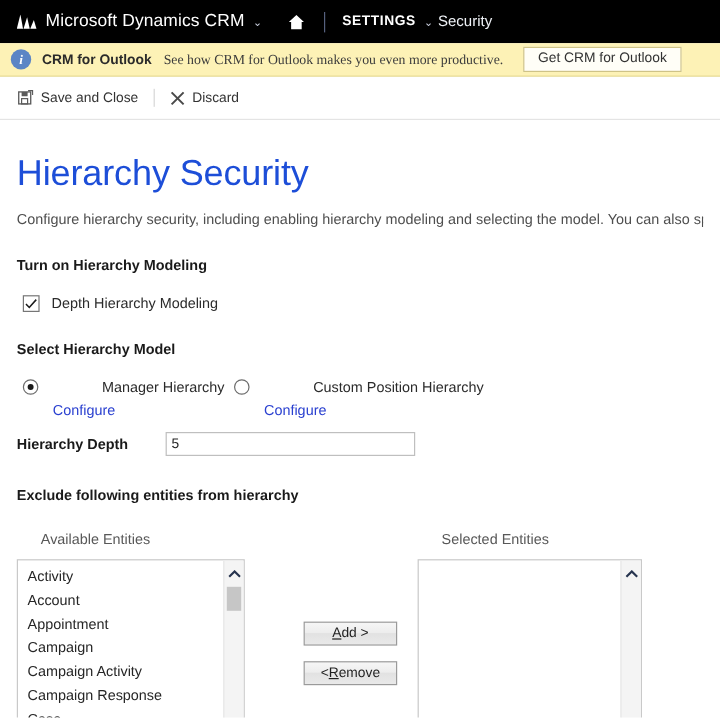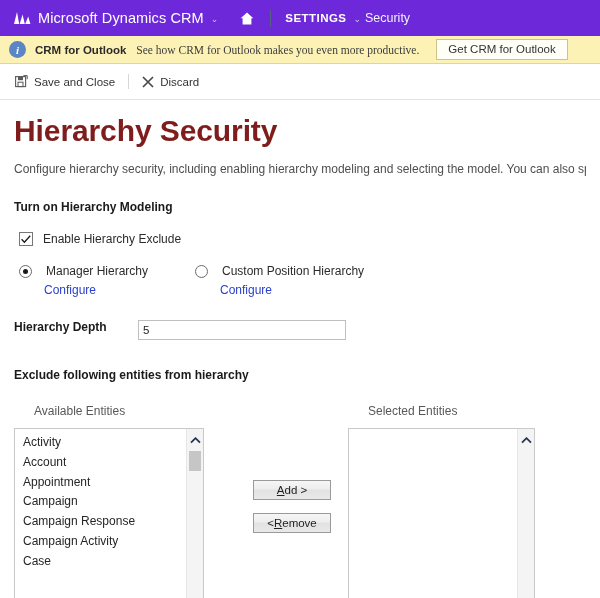--- a/index.html
+++ b/index.html
@@ -13,21 +13,21 @@
     background: #ffffff;
     font-family: "Liberation Sans", sans-serif;
     font-size: 12px;
     color: #1a1a1a;
     -webkit-font-smoothing: antialiased;
   }
 
   
   .navbar {
     height: 36px;
-    background: #6d28d9;
+    background: #000000;
     display: flex;
     align-items: center;
     padding: 0 0 0 14px;
     box-sizing: border-box;
     color: #ffffff;
   }
   .nav-logo {
     display: inline-flex;
     align-items: center;
     margin-right: 7px;
@@ -152,23 +152,23 @@
     margin: 0 13px;
   }
 
   
   .page {
     padding: 0 14px;
     box-sizing: border-box;
   }
   .page-title {
     font-size: 30px;
-    font-weight: bold;
-    color: #7f1d1d;
-    margin: 14px 0 0 0;
+    font-weight: normal;
+    color: #1d4ed8;
+    margin: 28px 0 0 0;
     letter-spacing: -.1px;
   }
   .page-desc {
     font-size: 12px;
     color: #4e4e4e;
     margin-top: 14px;
     white-space: nowrap;
     overflow: hidden;
   }
   .section-head {
@@ -209,21 +209,22 @@
     height: 42px;
   }
   .radio-col {
     position: absolute;
     top: 0;
   }
   .radio-col.first { left: 5px; }
   .radio-col.second { left: 181px; }
   .radio-row {
     display: flex;
-    align-items: center;
+    align-items: flex-start;
+    gap: 39px;
   }
   .radio {
     width: 11px;
     height: 11px;
     border-radius: 50%;
     border: 1px solid #6b6b6b;
     background: #ffffff;
     flex: none;
     display: inline-flex;
     align-items: center;
@@ -247,22 +248,22 @@
     margin-top: 5px;
     margin-left: 25px;
     font-size: 12px;
     color: #2a40d0;
     text-decoration: none;
     cursor: pointer;
   }
 
   
   .depth-row {
-    margin-top: 14px;
-    display: flex;
+    display: flex;
+    align-items: center;
     position: relative;
     height: 24px;
   }
   .depth-label {
     font-size: 12px;
     font-weight: bold;
     color: #1a1a1a;
     width: 124px;
     flex: none;
   }
@@ -441,23 +442,24 @@
   <h1 class="page-title">Hierarchy Security</h1>
   <div class="page-desc">Configure hierarchy security, including enabling hierarchy modeling and selecting the model. You can also specify h</div>
 
   <div class="section-head">Turn on Hierarchy Modeling</div>
   <div class="check-row">
     <span class="chk">
       <svg width="10" height="9" viewBox="0 0 10 9" aria-hidden="true">
         <path d="M0.6 4.3 L3.4 7.2 L9.2 0.7" stroke="#1a1a1a" stroke-width="1.3" fill="none"></path>
       </svg>
     </span>
-    <span class="check-label">Enable Hierarchy Exclude</span>
+    <span class="check-label">Depth Hierarchy Modeling</span>
   </div>
 
+  <div class="section-head">Select Hierarchy Model</div>
   <div class="radio-wrap">
     <div class="radio-col first">
       <div class="radio-row">
         <span class="radio">
           <span class="dot"></span>
         </span>
         <span class="radio-label">Manager Hierarchy</span>
       </div>
       <a class="config-link">Configure</a>
     </div>
@@ -483,22 +485,22 @@
   </div>
 
   <div class="lists-wrap">
 
     <div class="listbox left">
       <div class="list-items" id="available-list">
           <div class="list-item">Activity</div>
           <div class="list-item">Account</div>
           <div class="list-item">Appointment</div>
           <div class="list-item">Campaign</div>
+          <div class="list-item">Campaign Activity</div>
           <div class="list-item">Campaign Response</div>
-          <div class="list-item">Campaign Activity</div>
           <div class="list-item">Case</div>
         </div>
       <div class="scrollbar">
         <span class="sb-arrow up">
           <svg width="11" height="7" viewBox="0 0 11 7" aria-hidden="true">
             <path d="M1 5.6 L5.5 1.2 L10 5.6" stroke="#27344f" stroke-width="1.8" fill="none"></path>
           </svg>
         </span>
         <span class="sb-thumb"></span>
 

